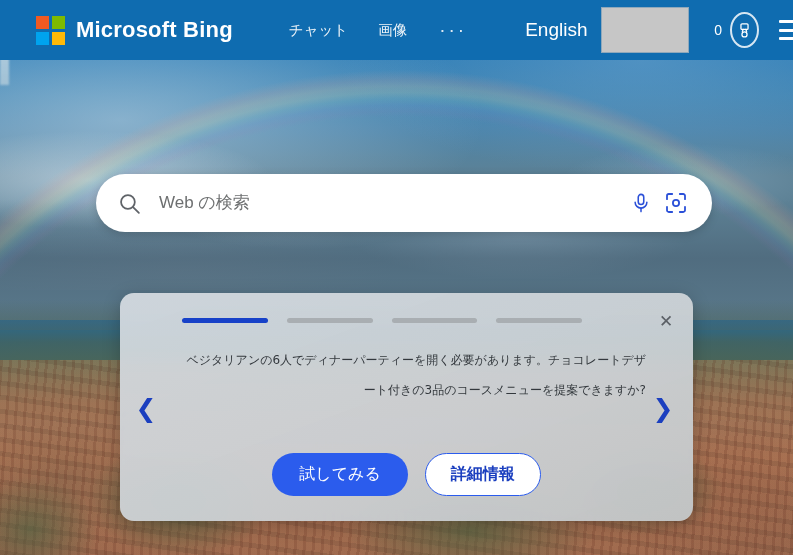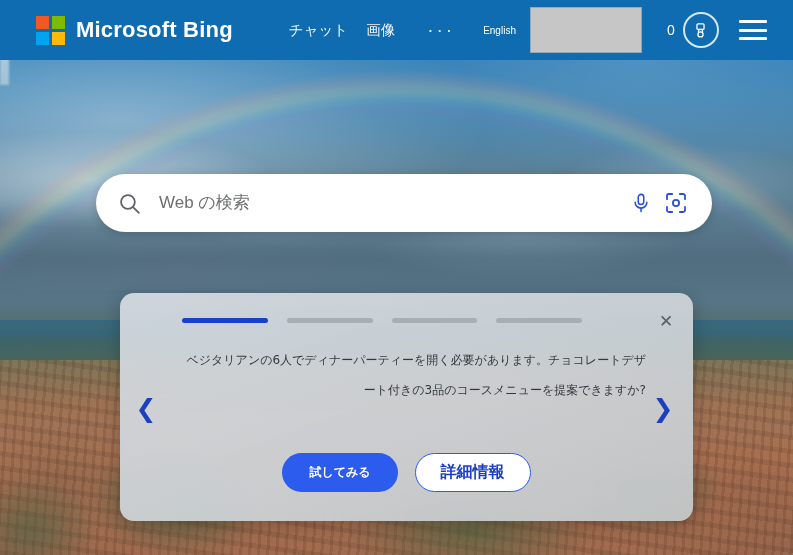--- a/index.html
+++ b/index.html
@@ -138,39 +138,39 @@
     font-size: 22px;
     font-weight: 600;
     margin-left: 11px;
     letter-spacing: 0.2px;
     white-space: nowrap;
   }
 
   .nav-link {
     color: #eef4f9;
     font-size: 14.5px;
-    margin-left: 18px;
+    margin-left: 30px;
     white-space: nowrap;
     cursor: pointer;
   }
   .nav-link.chat { margin-left: 56px; }
 
   .nav-ellipsis {
     color: #dfeaf3;
     font-size: 19px;
     letter-spacing: 3px;
     margin-left: 32px;
     line-height: 10px;
     cursor: pointer;
   }
 
   .lang-link {
     color: #ffffff;
-    font-size: 10px;
-    margin-left: 28px;
+    font-size: 19px;
+    margin-left: 58px;
     white-space: nowrap;
     cursor: pointer;
   }
 
   .header-placeholder {
     width: 110px; height: 44px;
     background: #c6c6c6;
     border: 1px solid #8fa8bb;
     margin-left: 14px;
   }
@@ -268,21 +268,21 @@
   .card-buttons {
     position: absolute;
     left: 0; top: 160px; width: 573px;
     display: flex; justify-content: center; gap: 17px;
   }
   .btn-primary {
     background: #2b5ced;
     color: #ffffff;
     border: none; border-radius: 22px;
     padding: 11px 27px;
-    font-size: 12px; font-weight: bold;
+    font-size: 16px; font-weight: normal;
     font-family: "DejaVu Sans", "Liberation Sans", sans-serif;
     cursor: pointer;
   }
   .btn-secondary {
     background: #ffffff;
     color: #1b3fbf;
     border: 1.5px solid #2b5ced;
     border-radius: 22px;
     padding: 0 25px;
     font-size: 16px; font-weight: bold;

